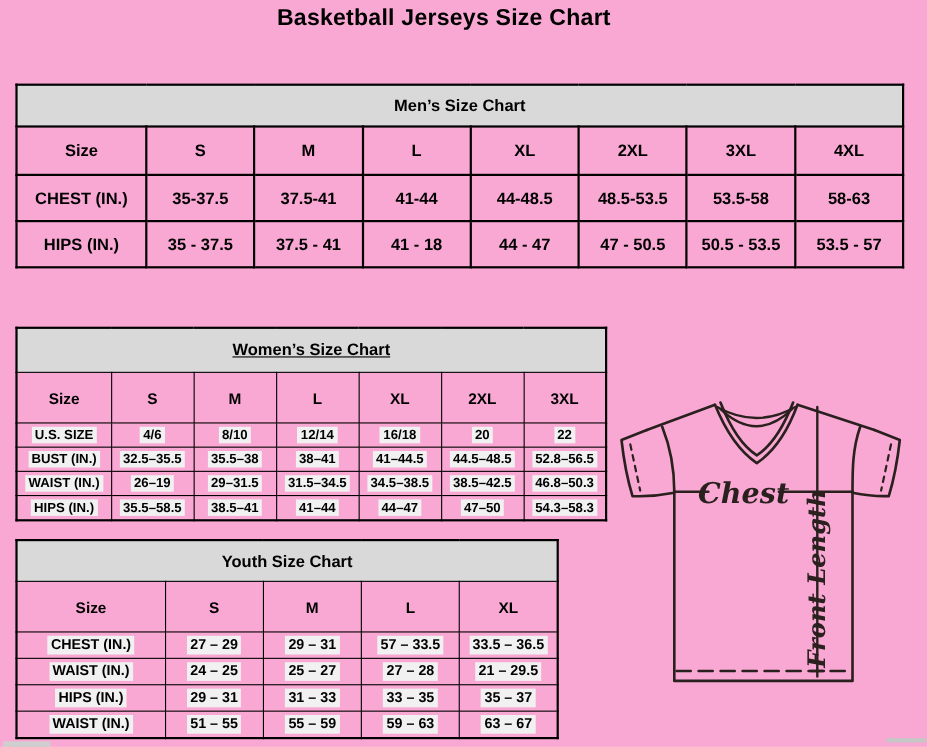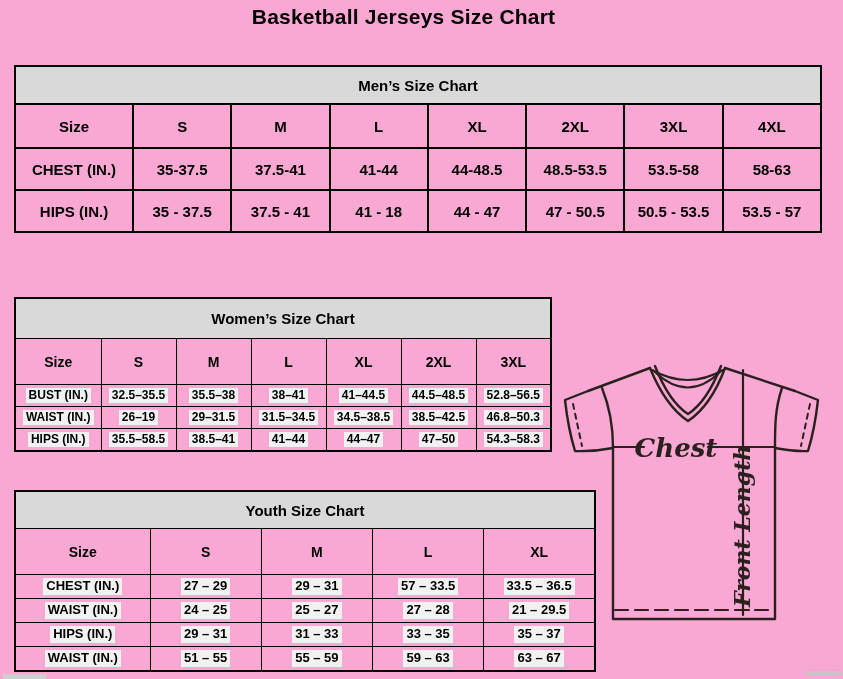--- a/index.html
+++ b/index.html
@@ -9,35 +9,35 @@
   }
   .page-title {
     position:absolute; top:5px; left:0; width:807px; margin:0;
     text-align:center; font-size:21px; font-weight:bold; color:#000;
     letter-spacing:0.2px;
   }
   table { table-layout:fixed; border-collapse:collapse; position:absolute; }
   th, td { text-align:center; vertical-align:middle; color:#000; padding:0; }
 
   
-  .men { left:14px; top:65px; width:808px; border:2px solid #000; }
+  .men { left:14px; top:76px; width:808px; border:2px solid #000; }
   .men th, .men td { border:2px solid #000; font-weight:bold; }
   .men .band th { height:36px; font-size:15px; }
   .men .cols th { height:42px; font-size:15px; }
   .men tbody td { height:40px; font-size:15px; }
 
   
   .women { left:14px; top:297px; width:538px; border:2px solid #000; }
   .women th, .women td { border:1px solid #000; font-weight:bold; }
-  .women .band th { height:39px; font-size:15px; }
+  .women .band th { height:39px; font-size:15px;text-decoration:underline; }
   .women .cols th { height:45px; font-size:14px; }
   .women tbody td { height:21px; font-size:12px; }
 
   
-  .youth { left:14px; top:490px; width:582px; border:2px solid #000; }
+  .youth { left:14px; top:490px; width:494px; border:2px solid #000; }
   .youth th, .youth td { border:1px solid #000; font-weight:bold; }
   .youth .band th { height:36px; font-size:15px; }
   .youth .cols th { height:45px; font-size:14px; }
   .youth tbody td { height:23px; font-size:13px; }
 
   .band th { background:#d9d9d9; }
   .hl { background:#f1f1f1; padding:0 3px; display:inline-block; line-height:1.25; }
 
   
   .jersey { position:absolute; left:558px; top:363px; width:282px; height:268px; }
@@ -126,20 +126,29 @@
         <th>S</th>
         <th>M</th>
         <th>L</th>
         <th>XL</th>
         <th>2XL</th>
         <th>3XL</th>
       </tr>
     </thead>
     <tbody>
       <tr>
+        <td><span class="hl">U.S. SIZE</span></td>
+        <td><span class="hl">4/6</span></td>
+        <td><span class="hl">8/10</span></td>
+        <td><span class="hl">12/14</span></td>
+        <td><span class="hl">16/18</span></td>
+        <td><span class="hl">20</span></td>
+        <td><span class="hl">22</span></td>
+      </tr>
+      <tr>
         <td><span class="hl">BUST (IN.)</span></td>
         <td><span class="hl">32.5–35.5</span></td>
         <td><span class="hl">35.5–38</span></td>
         <td><span class="hl">38–41</span></td>
         <td><span class="hl">41–44.5</span></td>
         <td><span class="hl">44.5–48.5</span></td>
         <td><span class="hl">52.8–56.5</span></td>
       </tr>
       <tr>
         <td><span class="hl">WAIST (IN.)</span></td>

